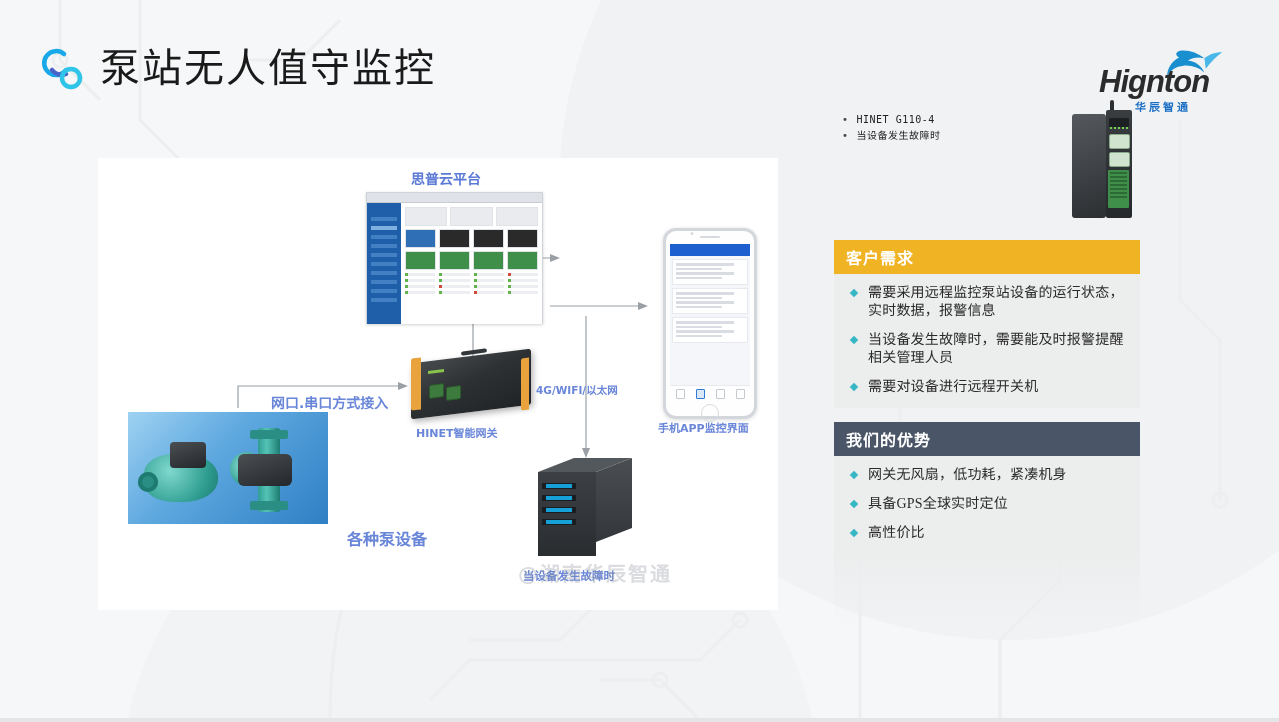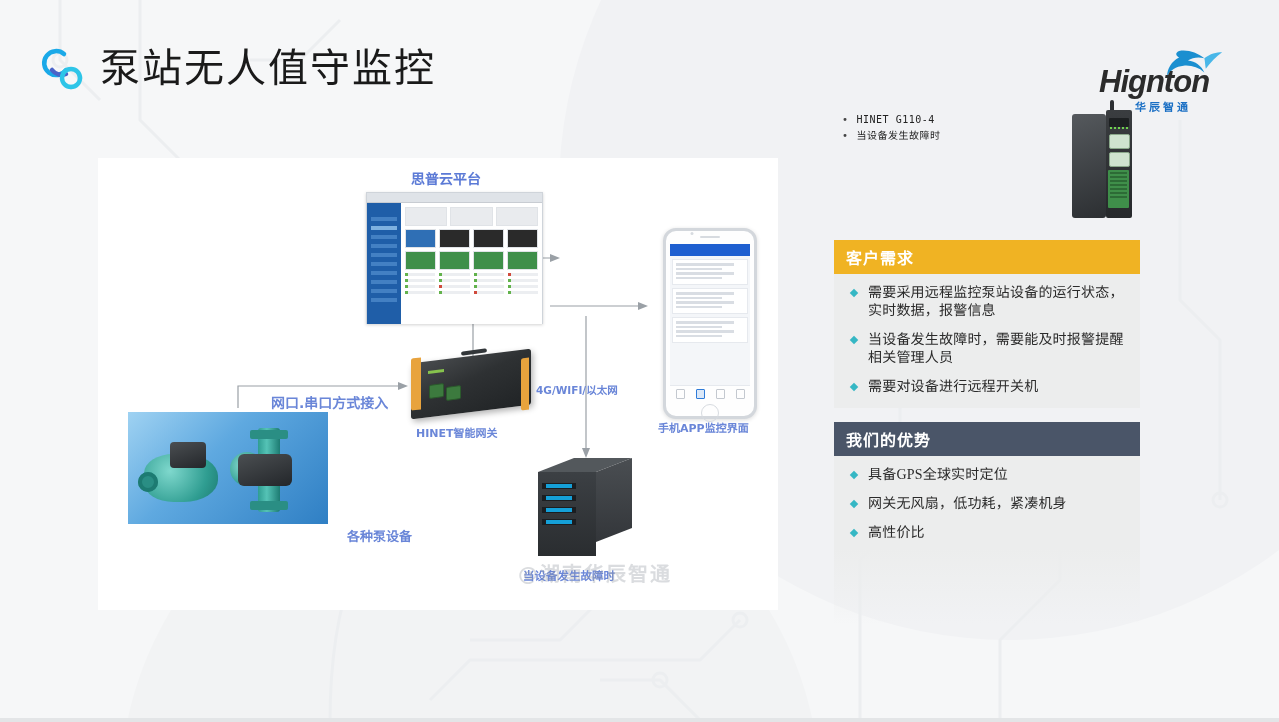--- a/index.html
+++ b/index.html
@@ -46,21 +46,21 @@
   
   .diagram{
     position:absolute;left:98px;top:158px;width:680px;height:452px;
     background:#ffffff;
   }
   .dlabel{
     position:absolute;color:#6a86d8;font-weight:bold;white-space:nowrap;
     font-family:"DejaVu Sans","Liberation Sans",sans-serif;
   }
   .cloud-title{left:313px;top:10px;font-size:14px;color:#5b7ad6;}
-  .pumps-cap{left:249px;top:368px;font-size:13px;}
+  .pumps-cap{left:249px;top:368px;font-size:16px;}
   .gw-cap{left:318px;top:266px;font-size:11px;}
   .phone-cap{left:560px;top:261px;font-size:11px;}
   .server-cap{left:425px;top:409px;font-size:11.5px;}
   .lnk-serial{left:173px;top:234px;font-size:14px;}
   .lnk-4g{left:438px;top:224px;font-size:10.5px;}
 
   
   .dash{
     position:absolute;left:268px;top:34px;width:175px;height:130px;
     background:#fdfdfd;border:1px solid #cfd4da;box-shadow:0 1px 3px rgba(0,0,0,.18);
@@ -454,20 +454,20 @@
       <div class="panel-body">
         <div class="bullet">需要采用远程监控泵站设备的运行状态，实时数据，报警信息</div>
         <div class="bullet">当设备发生故障时，需要能及时报警提醒相关管理人员</div>
         <div class="bullet">需要对设备进行远程开关机</div>
       </div>
     </div>
 
     <div class="panel">
       <div class="panel-head adv">我们的优势</div>
       <div class="panel-body adv">
+        <div class="bullet">网关无风扇，低功耗，紧凑机身</div>
         <div class="bullet">具备GPS全球实时定位</div>
-        <div class="bullet">网关无风扇，低功耗，紧凑机身</div>
         <div class="bullet">高性价比</div>
       </div>
     </div>
   </div>
 
 </div>
 
 </body></html>

